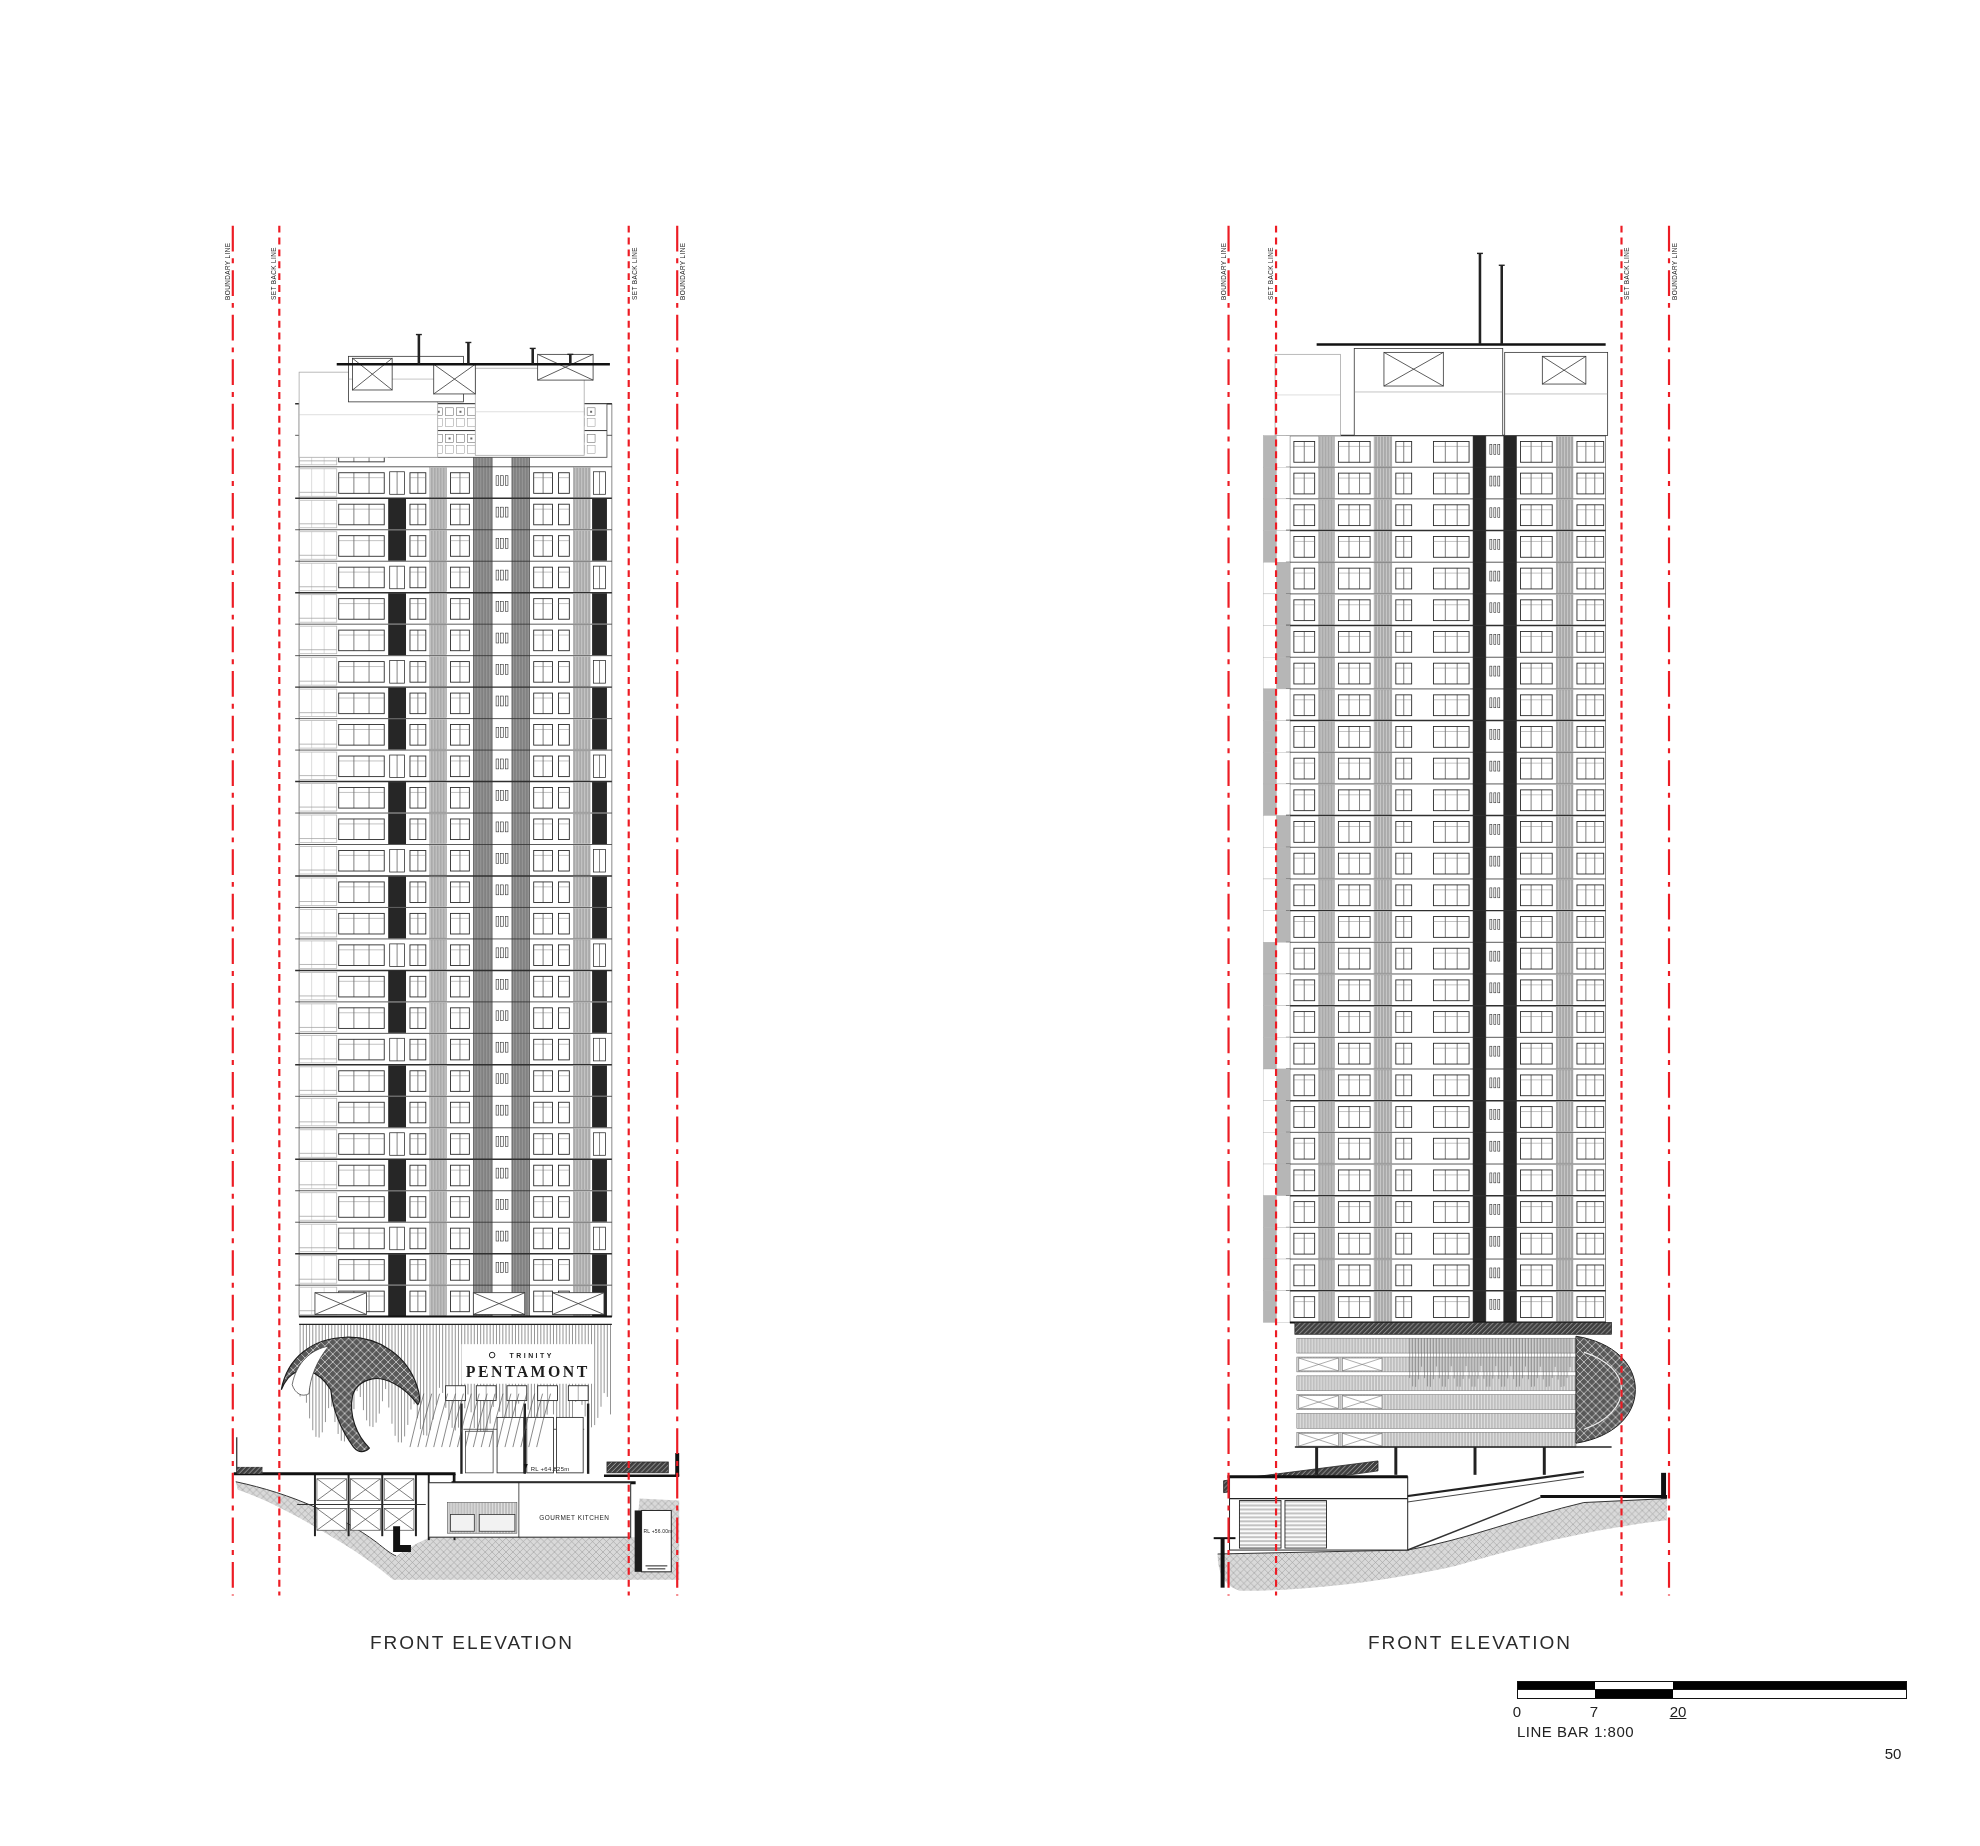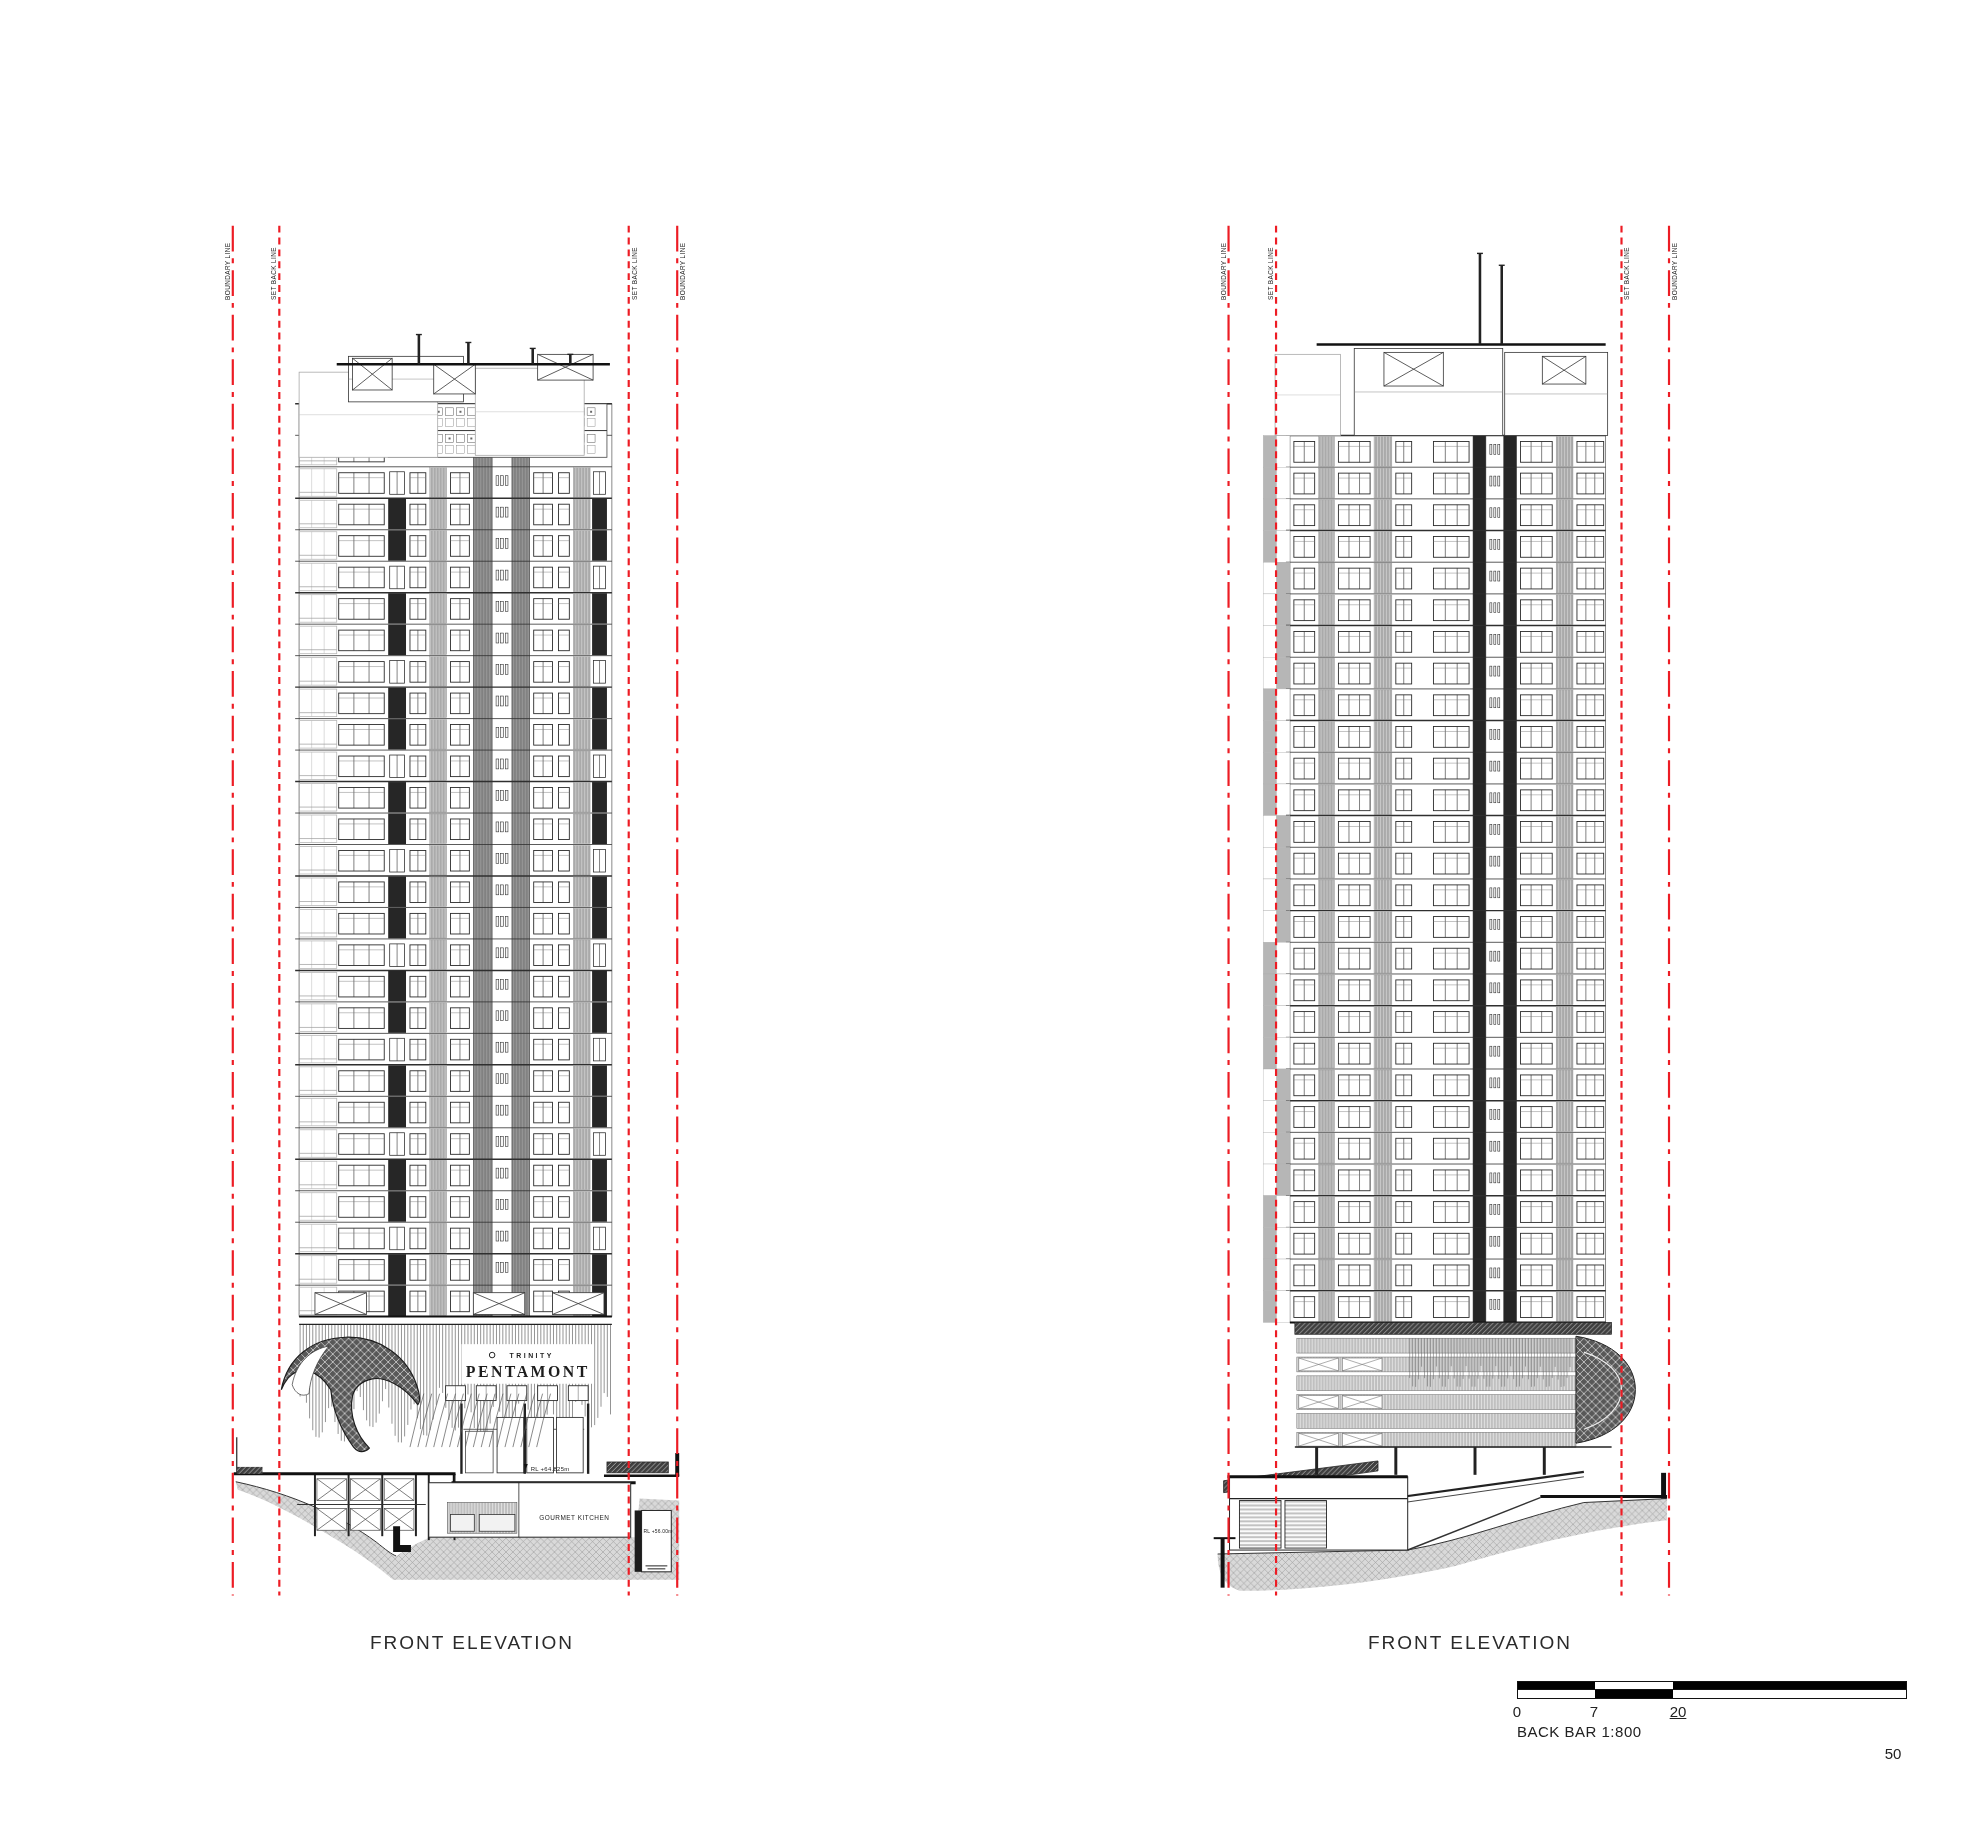--- a/index.html
+++ b/index.html
@@ -2177,16 +2177,16 @@
       <div class="sb-seg" style="background: rgb(255, 255, 255); width: 77px;"></div>
       <div class="sb-seg" style="background: rgb(0, 0, 0); width: 78px;"></div>
       <div class="sb-seg" style="background: rgb(255, 255, 255); width: 234px;"></div>
     </div>
     <div class="sb-ticks">
       <span class="sb-tick" style="left: 0px;">0</span>
       <span class="sb-tick" style="left: 77px;">7</span>
       <span class="sb-tick" style="left: 161px; text-decoration: underline;">20</span>
       <span class="sb-tick" style="left: 376px; margin-top: 42px;">50</span>
     </div>
-    <div class="sb-label">BACK BAR 1:800</div>
+    <div class="sb-label">LINE BAR 1:800</div>
   </div>
 </div>
 
 
 </body></html>

